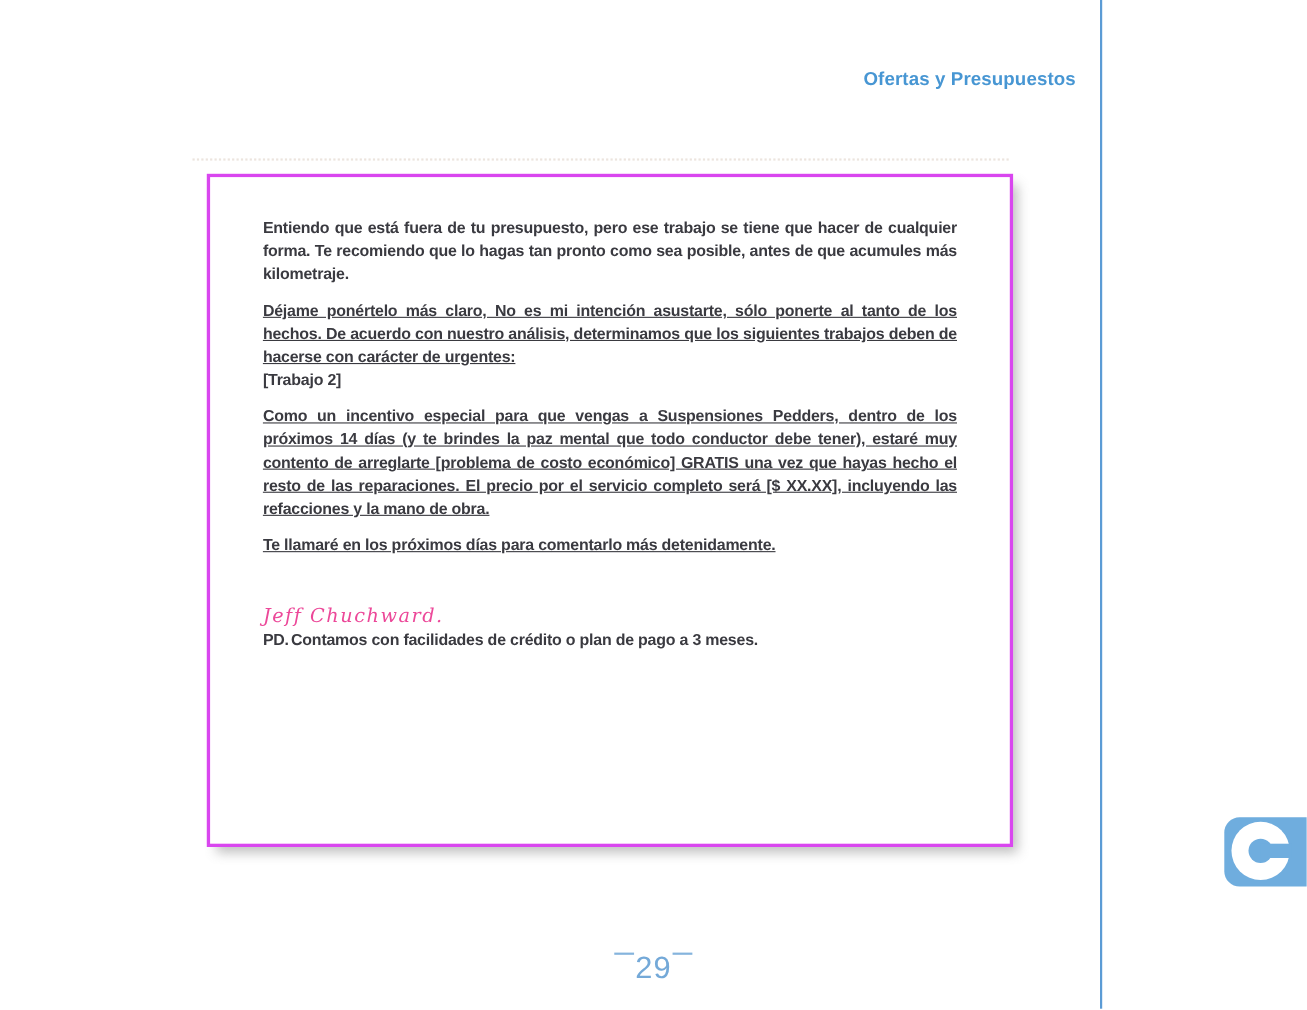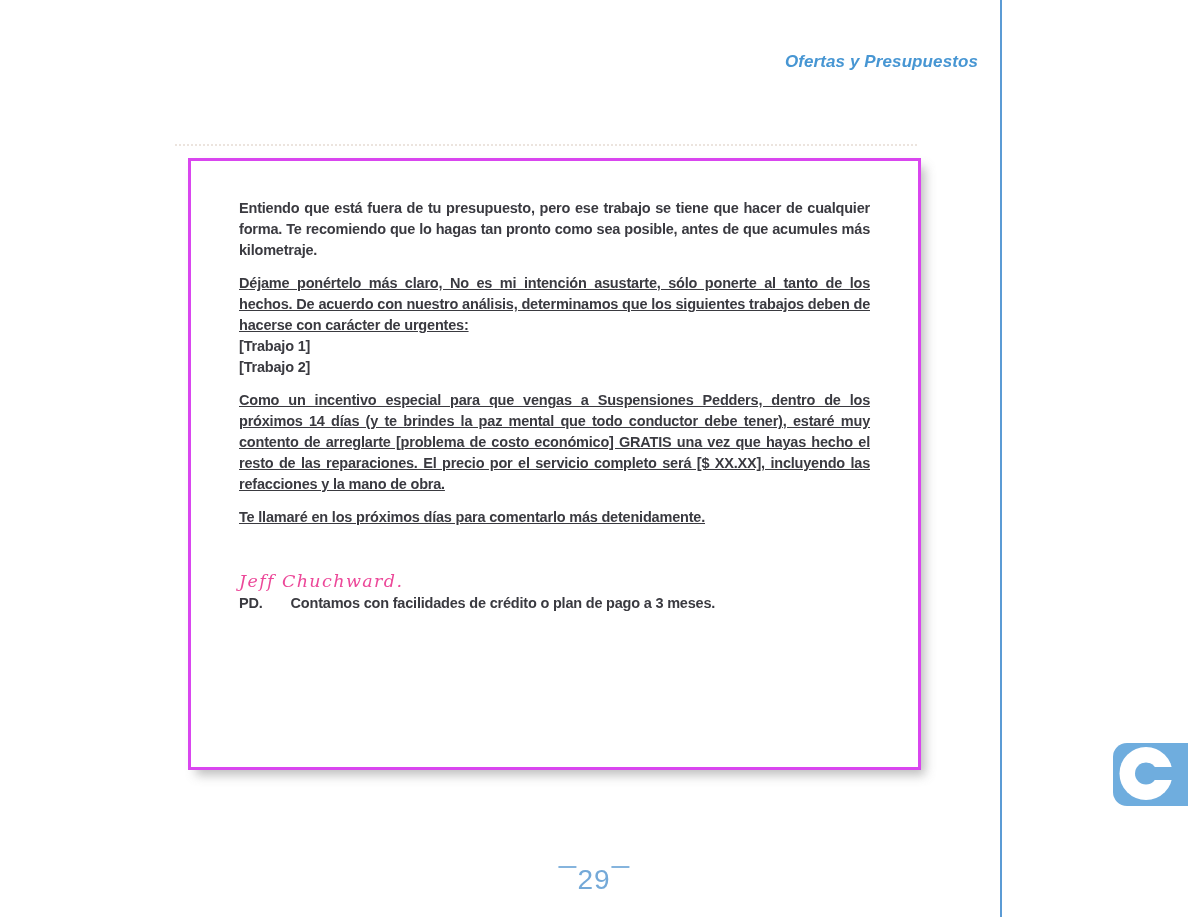--- a/index.html
+++ b/index.html
@@ -8,25 +8,24 @@
     width: 1188px;
     height: 918px;
     background: #ffffff;
     overflow: hidden;
     font-family: "Liberation Sans", sans-serif;
   }
 
   
   .header-title {
     position: absolute;
-    top: 52px;
+    top: 62px;
     right: 210px;
     font-size: 17px;
     font-weight: bold;
-    font-style: italic;
     color: #4796d3;
     letter-spacing: 0.1px;
   }
 
   
   .vertical-rule {
     position: absolute;
     left: 1000px;
     top: 0;
     width: 2px;
@@ -75,21 +74,21 @@
     font-style: italic;
     font-weight: normal;
     font-size: 17.5px;
     line-height: 23px;
     letter-spacing: 1.4px;
     color: #ec4899;
   }
 
   
   .postscript { margin-top: 20px; }
-  .postscript .ps-text { margin-left: 28px; }
+  .postscript .ps-text { margin-left: 2px; }
 
   
   .logo-badge {
     position: absolute;
     left: 1113px;
     top: 743px;
     width: 90px;
     height: 63px;
     border-radius: 14px;
     background: #6fadde;
@@ -127,21 +126,20 @@
   <div class="header-title">Ofertas y Presupuestos</div>
 
   <div class="vertical-rule"></div>
 
   <div class="dotted-line"></div>
 
   <div class="letter-box">
     <div class="letter-content">
       <p>Entiendo que está fuera de tu presupuesto, pero ese trabajo se tiene que hacer de cualquier forma.  Te recomiendo que lo hagas tan pronto como sea posible, antes de que acumules más kilometraje.</p>
       <p class="gap">Déjame ponértelo más claro, No es mi intención asustarte, sólo ponerte al tanto de los hechos. De acuerdo con nuestro análisis, determinamos que los siguientes trabajos deben de hacerse con carácter de urgentes:</p>
-      <p>[Trabajo 1]</p>
       <p>[Trabajo 2]</p>
       <p class="gap">Como un incentivo especial para que vengas a Suspensiones Pedders,  dentro de los próximos 14 días (y te brindes la paz mental que todo conductor debe tener), estaré muy contento de arreglarte [problema de costo económico] GRATIS una vez que hayas hecho el resto de las reparaciones.  El precio por el servicio completo será [$ XX.XX], incluyendo las refacciones y la mano de obra.</p>
       <p class="gap">Te llamaré en los próximos días para comentarlo más detenidamente.</p>
 
       <div class="signature">
         <div>Jeff Chuchward.</div>
       </div>
 
       <p class="postscript">
         <span>PD.</span><span class="ps-text">Contamos con facilidades de crédito o plan de pago a 3 meses.</span>

